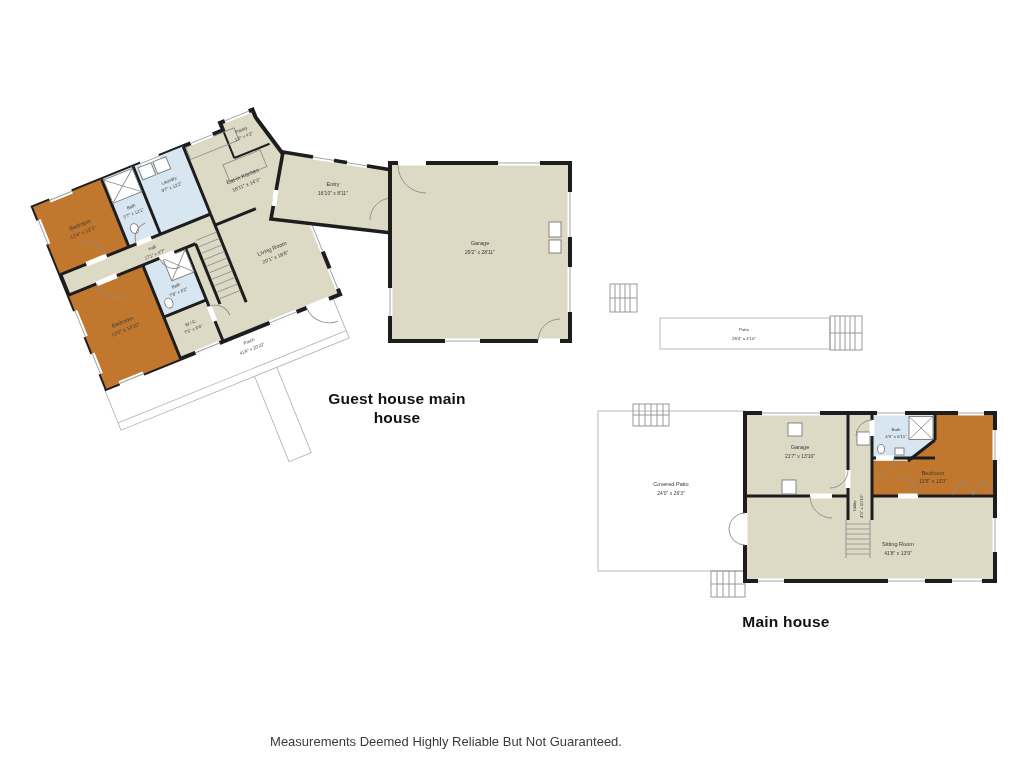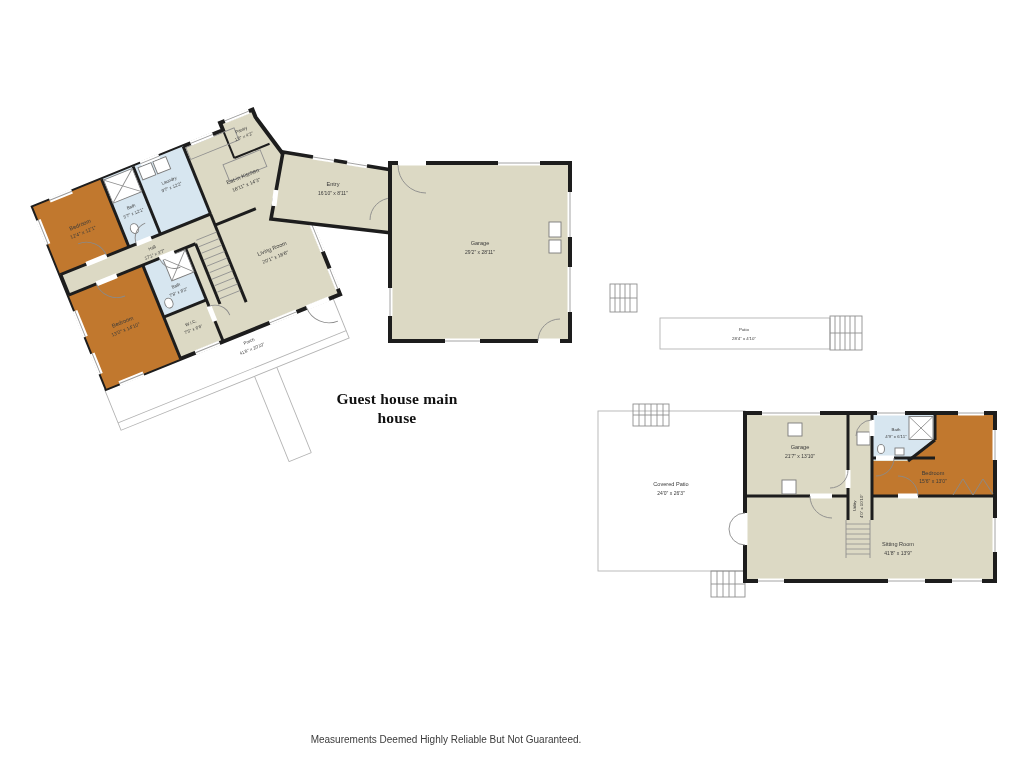--- a/index.html
+++ b/index.html
@@ -12,23 +12,23 @@
   .thinner{stroke:#b3b3b3;stroke-width:0.9;fill:none;}
   .fixture{stroke:#7a7a7a;stroke-width:0.9;fill:#ffffff;}
   .winW{stroke:#ffffff;stroke-width:5;fill:none;}
   .winL{stroke:#9a9a9a;stroke-width:0.9;fill:none;}
   .door{stroke:#8a8a8a;stroke-width:0.9;fill:none;}
   .tread{stroke:#8f8f8f;stroke-width:0.8;fill:none;}
   .rname{font-family:"Liberation Sans",sans-serif;font-size:5.6px;fill:#3a3a3a;text-anchor:middle;}
   .rdims{font-family:"Liberation Sans",sans-serif;font-size:5px;fill:#3a3a3a;text-anchor:middle;}
   .rtiny{font-family:"Liberation Sans",sans-serif;font-size:4.4px;fill:#3a3a3a;text-anchor:middle;}
   .plan-title{position:absolute;width:220px;text-align:center;font-weight:700;
-              font-size:15.5px;line-height:19px;color:#111;letter-spacing:.2px;font-family:Liberation Serif, serif;}
+              font-size:15.5px;line-height:19px;color:#111;letter-spacing:.2px;}
   .footer{position:absolute;left:0;top:734px;width:892px;text-align:center;
-          font-size:10px;color:#3b3b3b;}
+          font-size:13px;color:#3b3b3b;}
 </style>
 </head>
 <body>
 
 <div id="canvas">
 
 <svg width="1024" height="768" viewBox="0 0 1024 768">
 
   <g transform="translate(33,207) rotate(-22)">
 
@@ -336,17 +336,18 @@
     </g>
   </g>
 </svg>
 
 <div class="plan-title" style="left:287px;top:389px;">
   <div>Guest house main</div>
   <div>house</div>
 </div>
 
 <div class="plan-title" style="left:676px;top:612px;">
+  <div>Main house</div>
 </div>
 
 <div class="footer">Measurements Deemed Highly Reliable But Not Guaranteed.</div>
 
 </div>
 
 </body></html>

